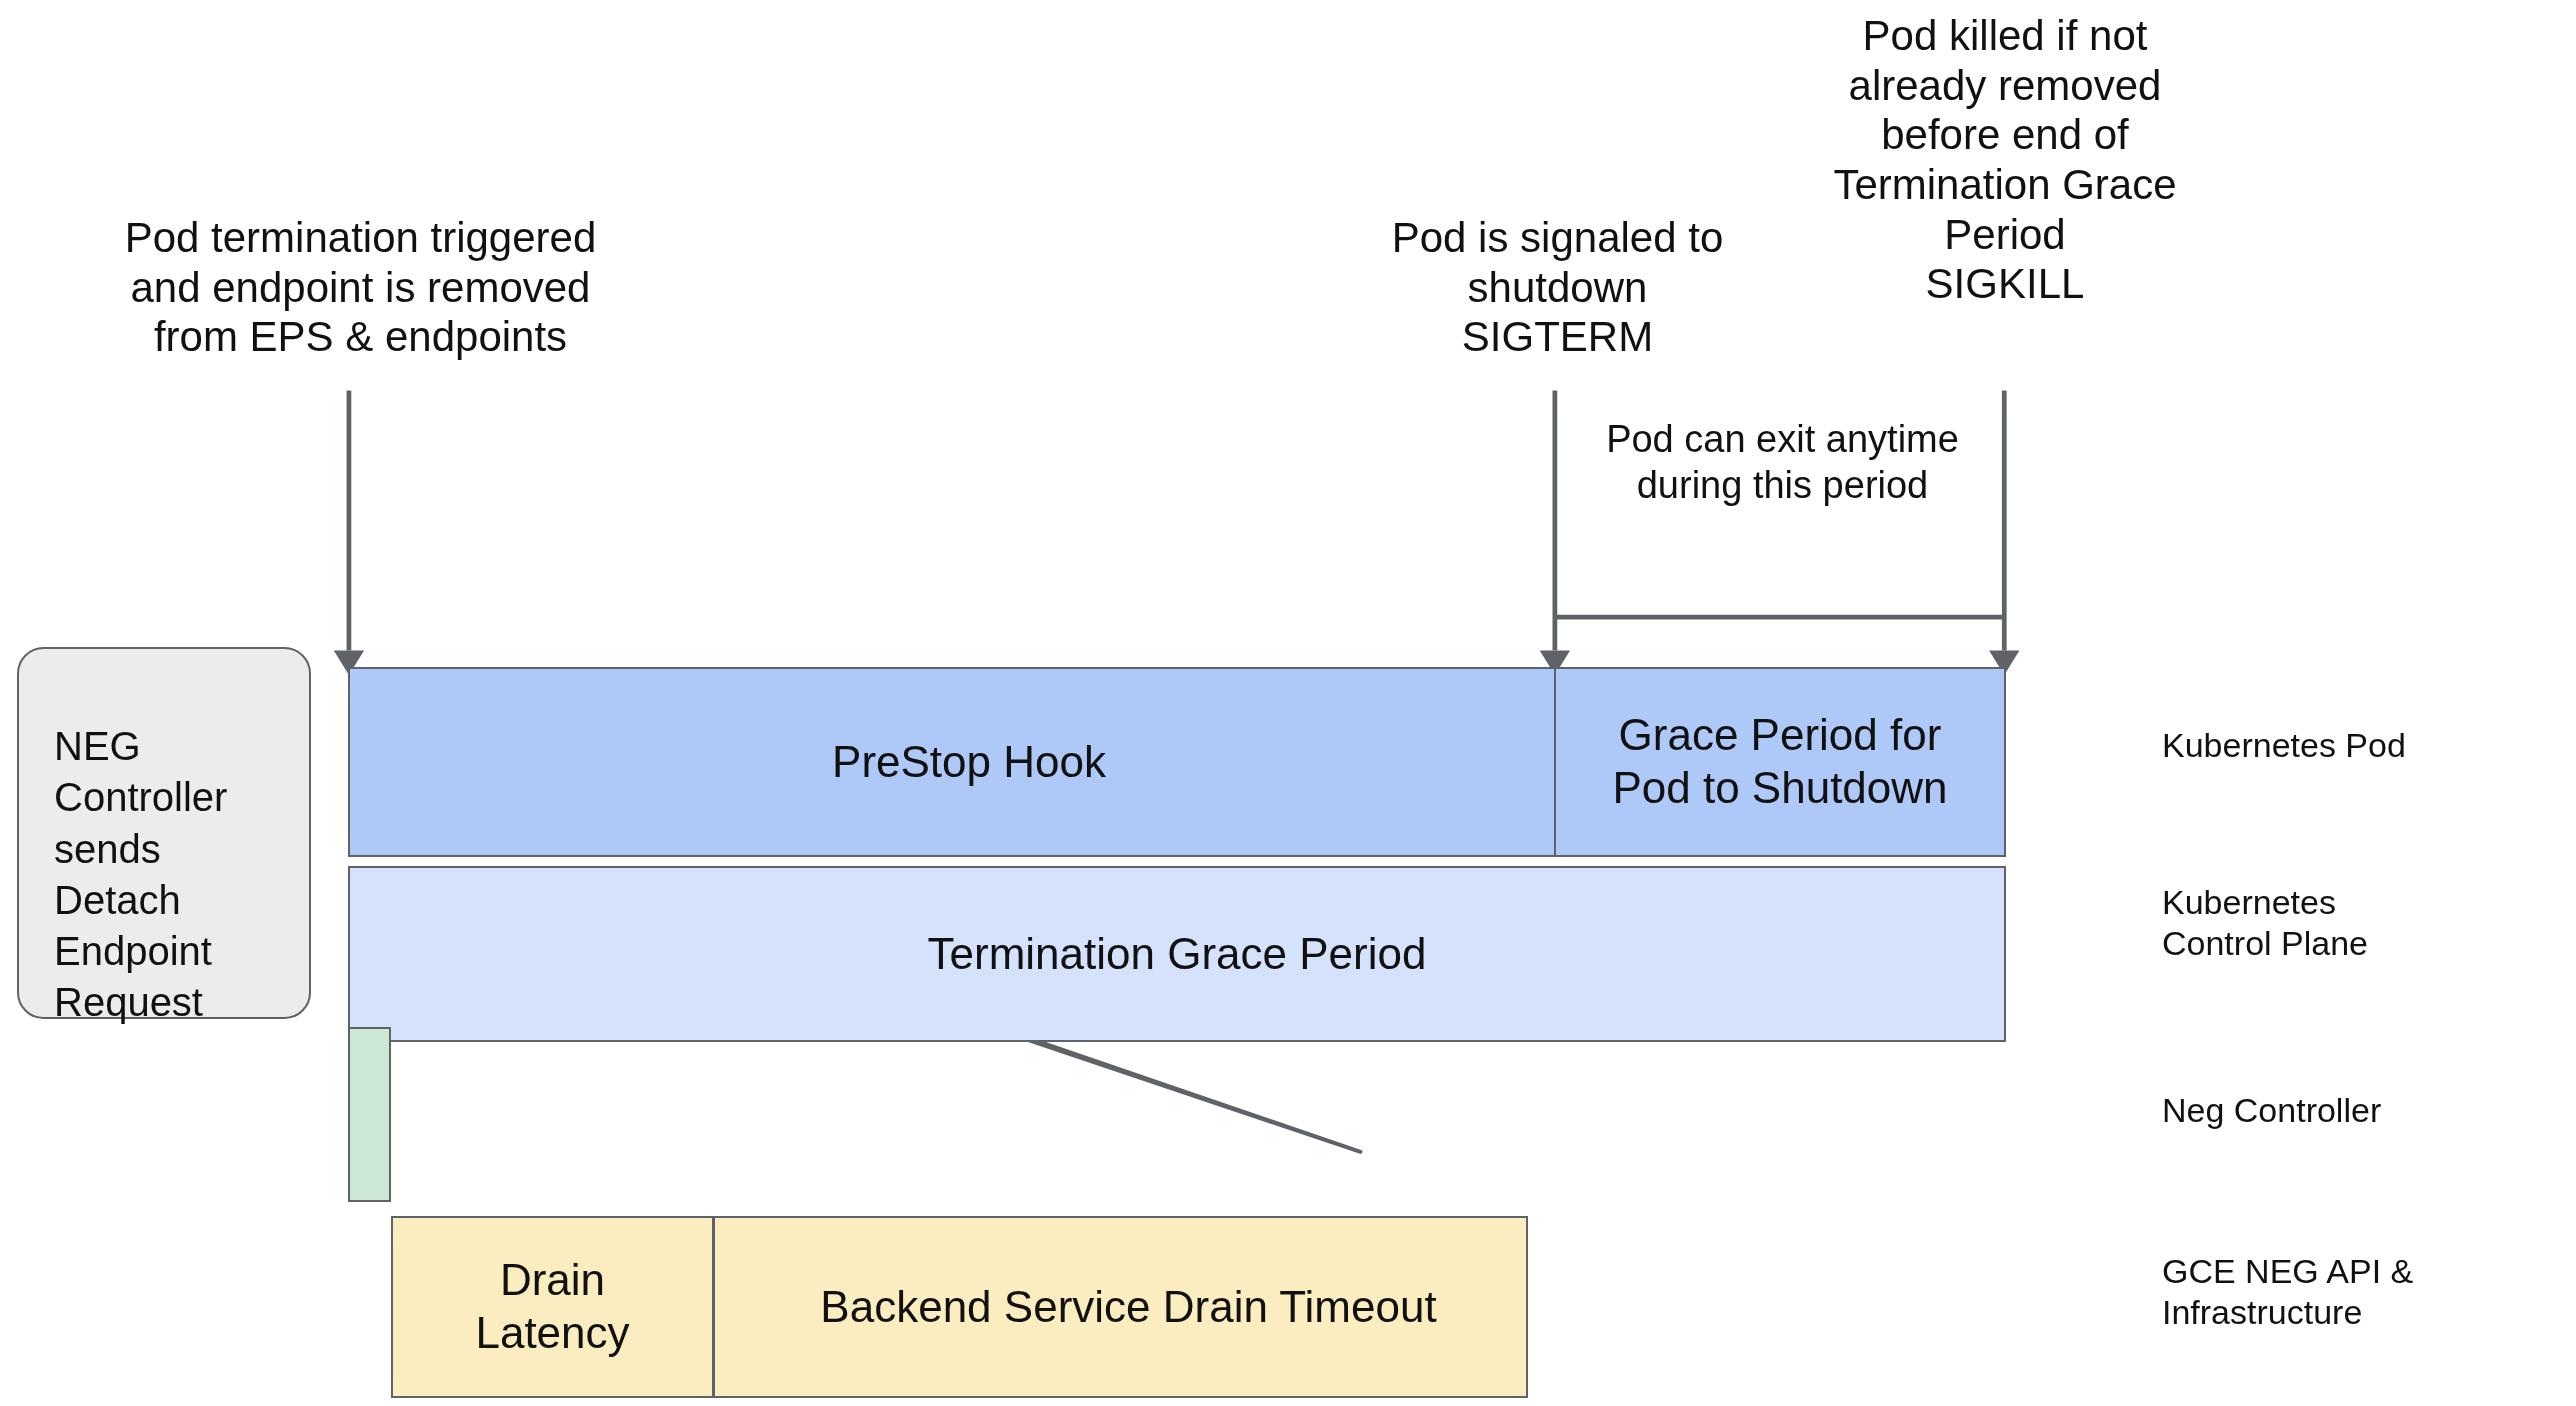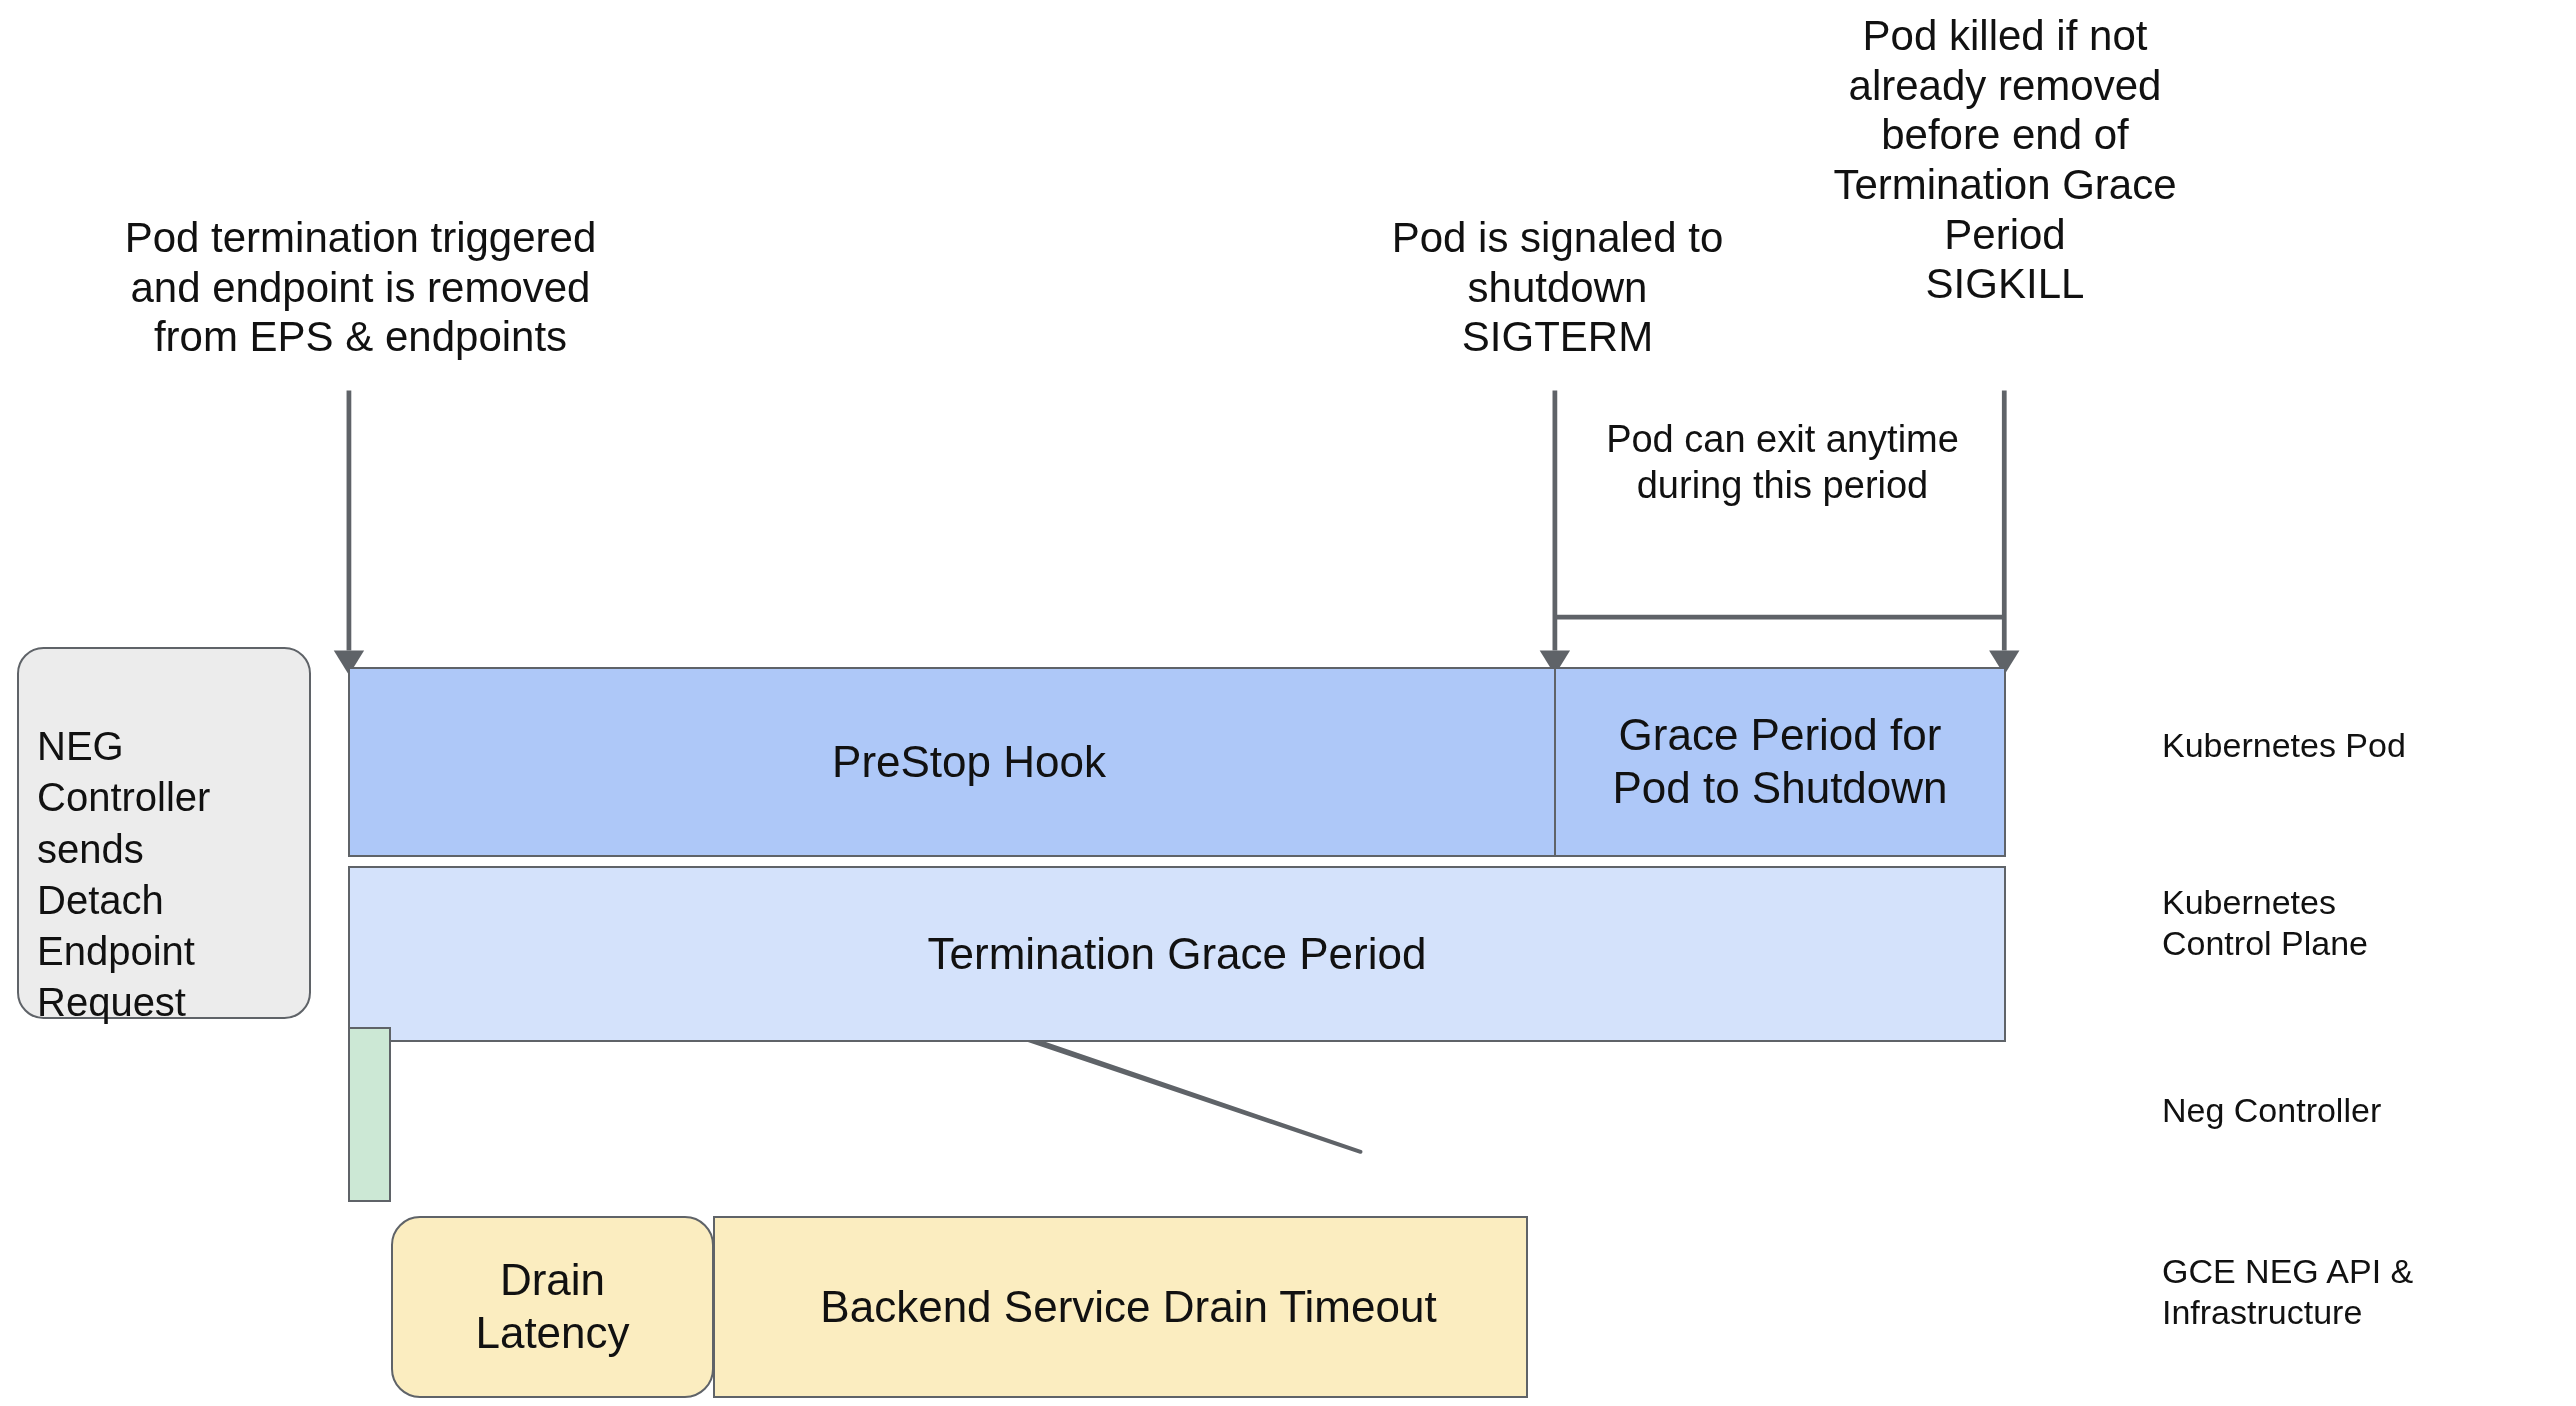--- a/index.html
+++ b/index.html
@@ -62,21 +62,21 @@
 
   
   .callout-box {
     box-sizing: border-box;
     background: #ececec;
     border: 2.8px solid #5f6368;
     border-radius: 26.5px;
     font-size: 40px;
     line-height: 1.28;
     color: #111111;
-    padding: 21px 18px;
+    padding: 21px 35px;
     white-space: pre-line;
   }
 
   svg.overlay {
     position: absolute;
     left: 0;
     top: 0;
     width: 2576px;
     height: 1406px;
     pointer-events: none;
@@ -151,21 +151,21 @@
               background:#D4E2FB;margin-top:13px;">
     <span>Termination Grace Period</span>
   </div>
 
   <div class="abs bar" style="left:348px; top:1027px; width:43px; height:175px;
               background:#CCE8D5;">
     <span></span>
   </div>
 
   <div class="abs bar" style="left:391px; top:1216px; width:323px; height:182px;
-              background:#FBEDC0;border-radius:29px;">
+              background:#FBEDC0;">
     <span>Drain
 Latency</span>
   </div>
 
   <div class="abs bar" style="left:713px; top:1216px; width:815px; height:182px;
               background:#FBEDC0;padding-left:16px;">
     <span>Backend Service Drain Timeout</span>
   </div>
 
   <div class="abs lane-label" style="left:2162px; top:725px; width:408px;">Kubernetes Pod</div>

